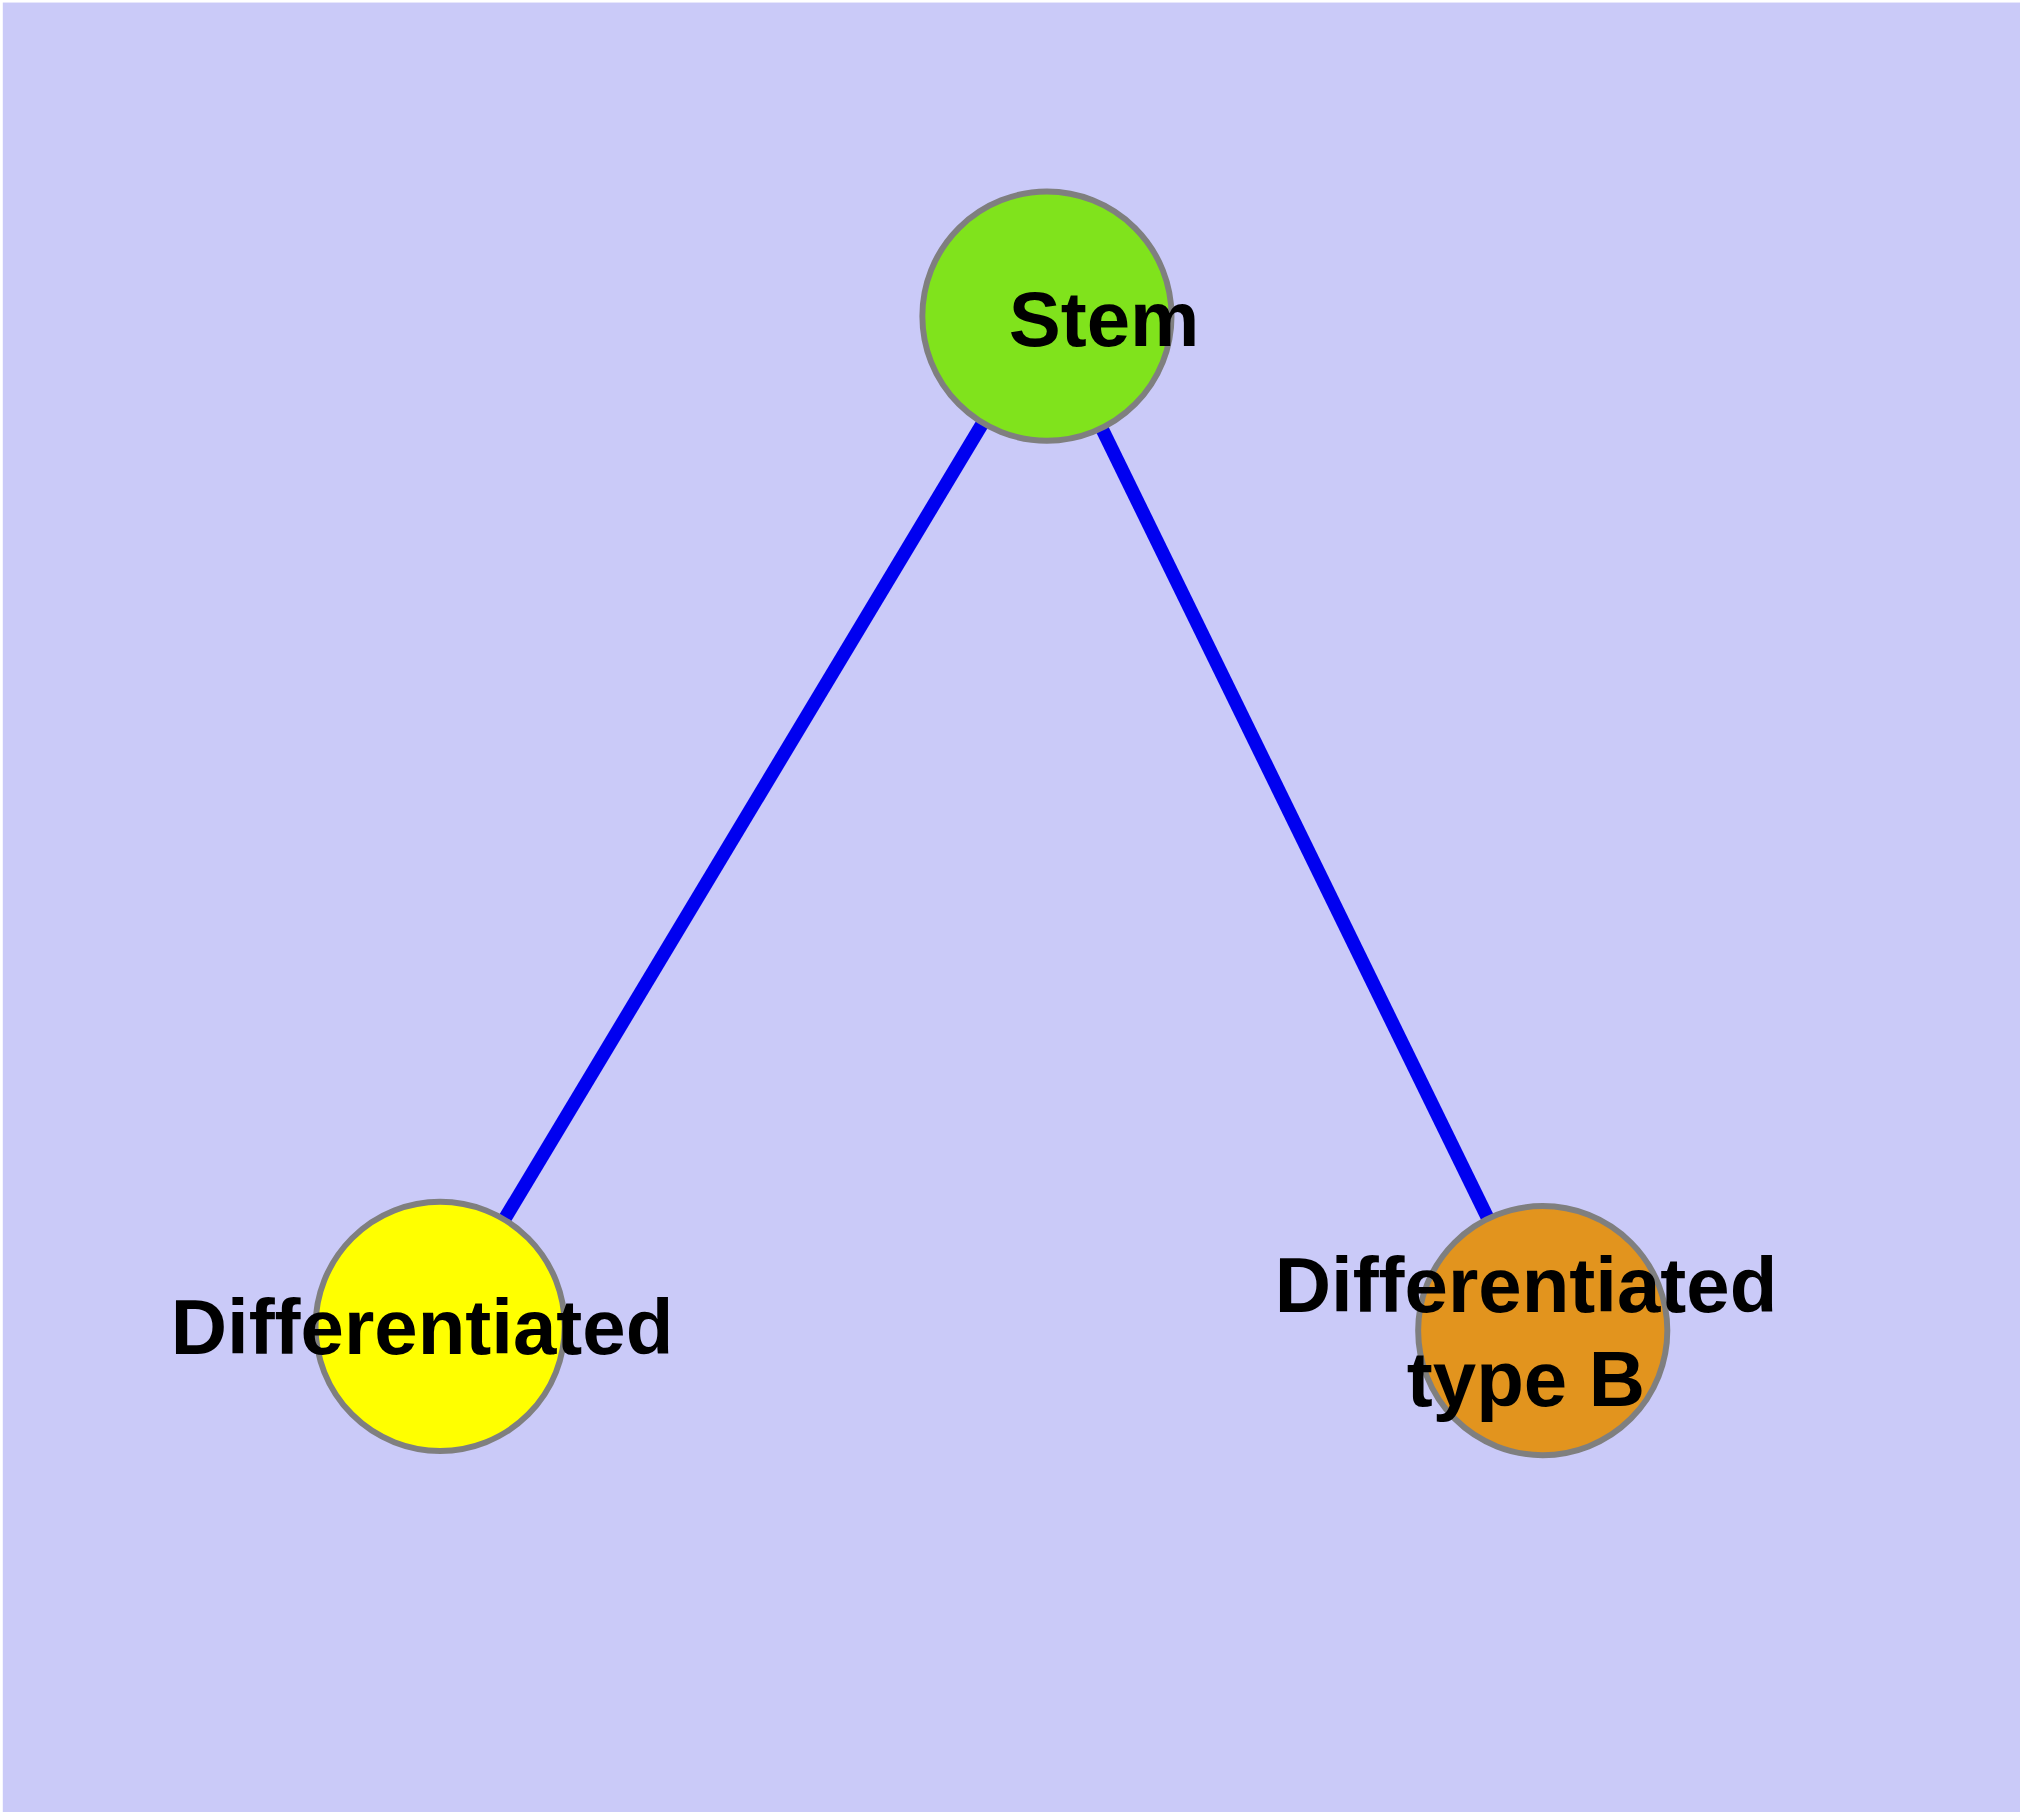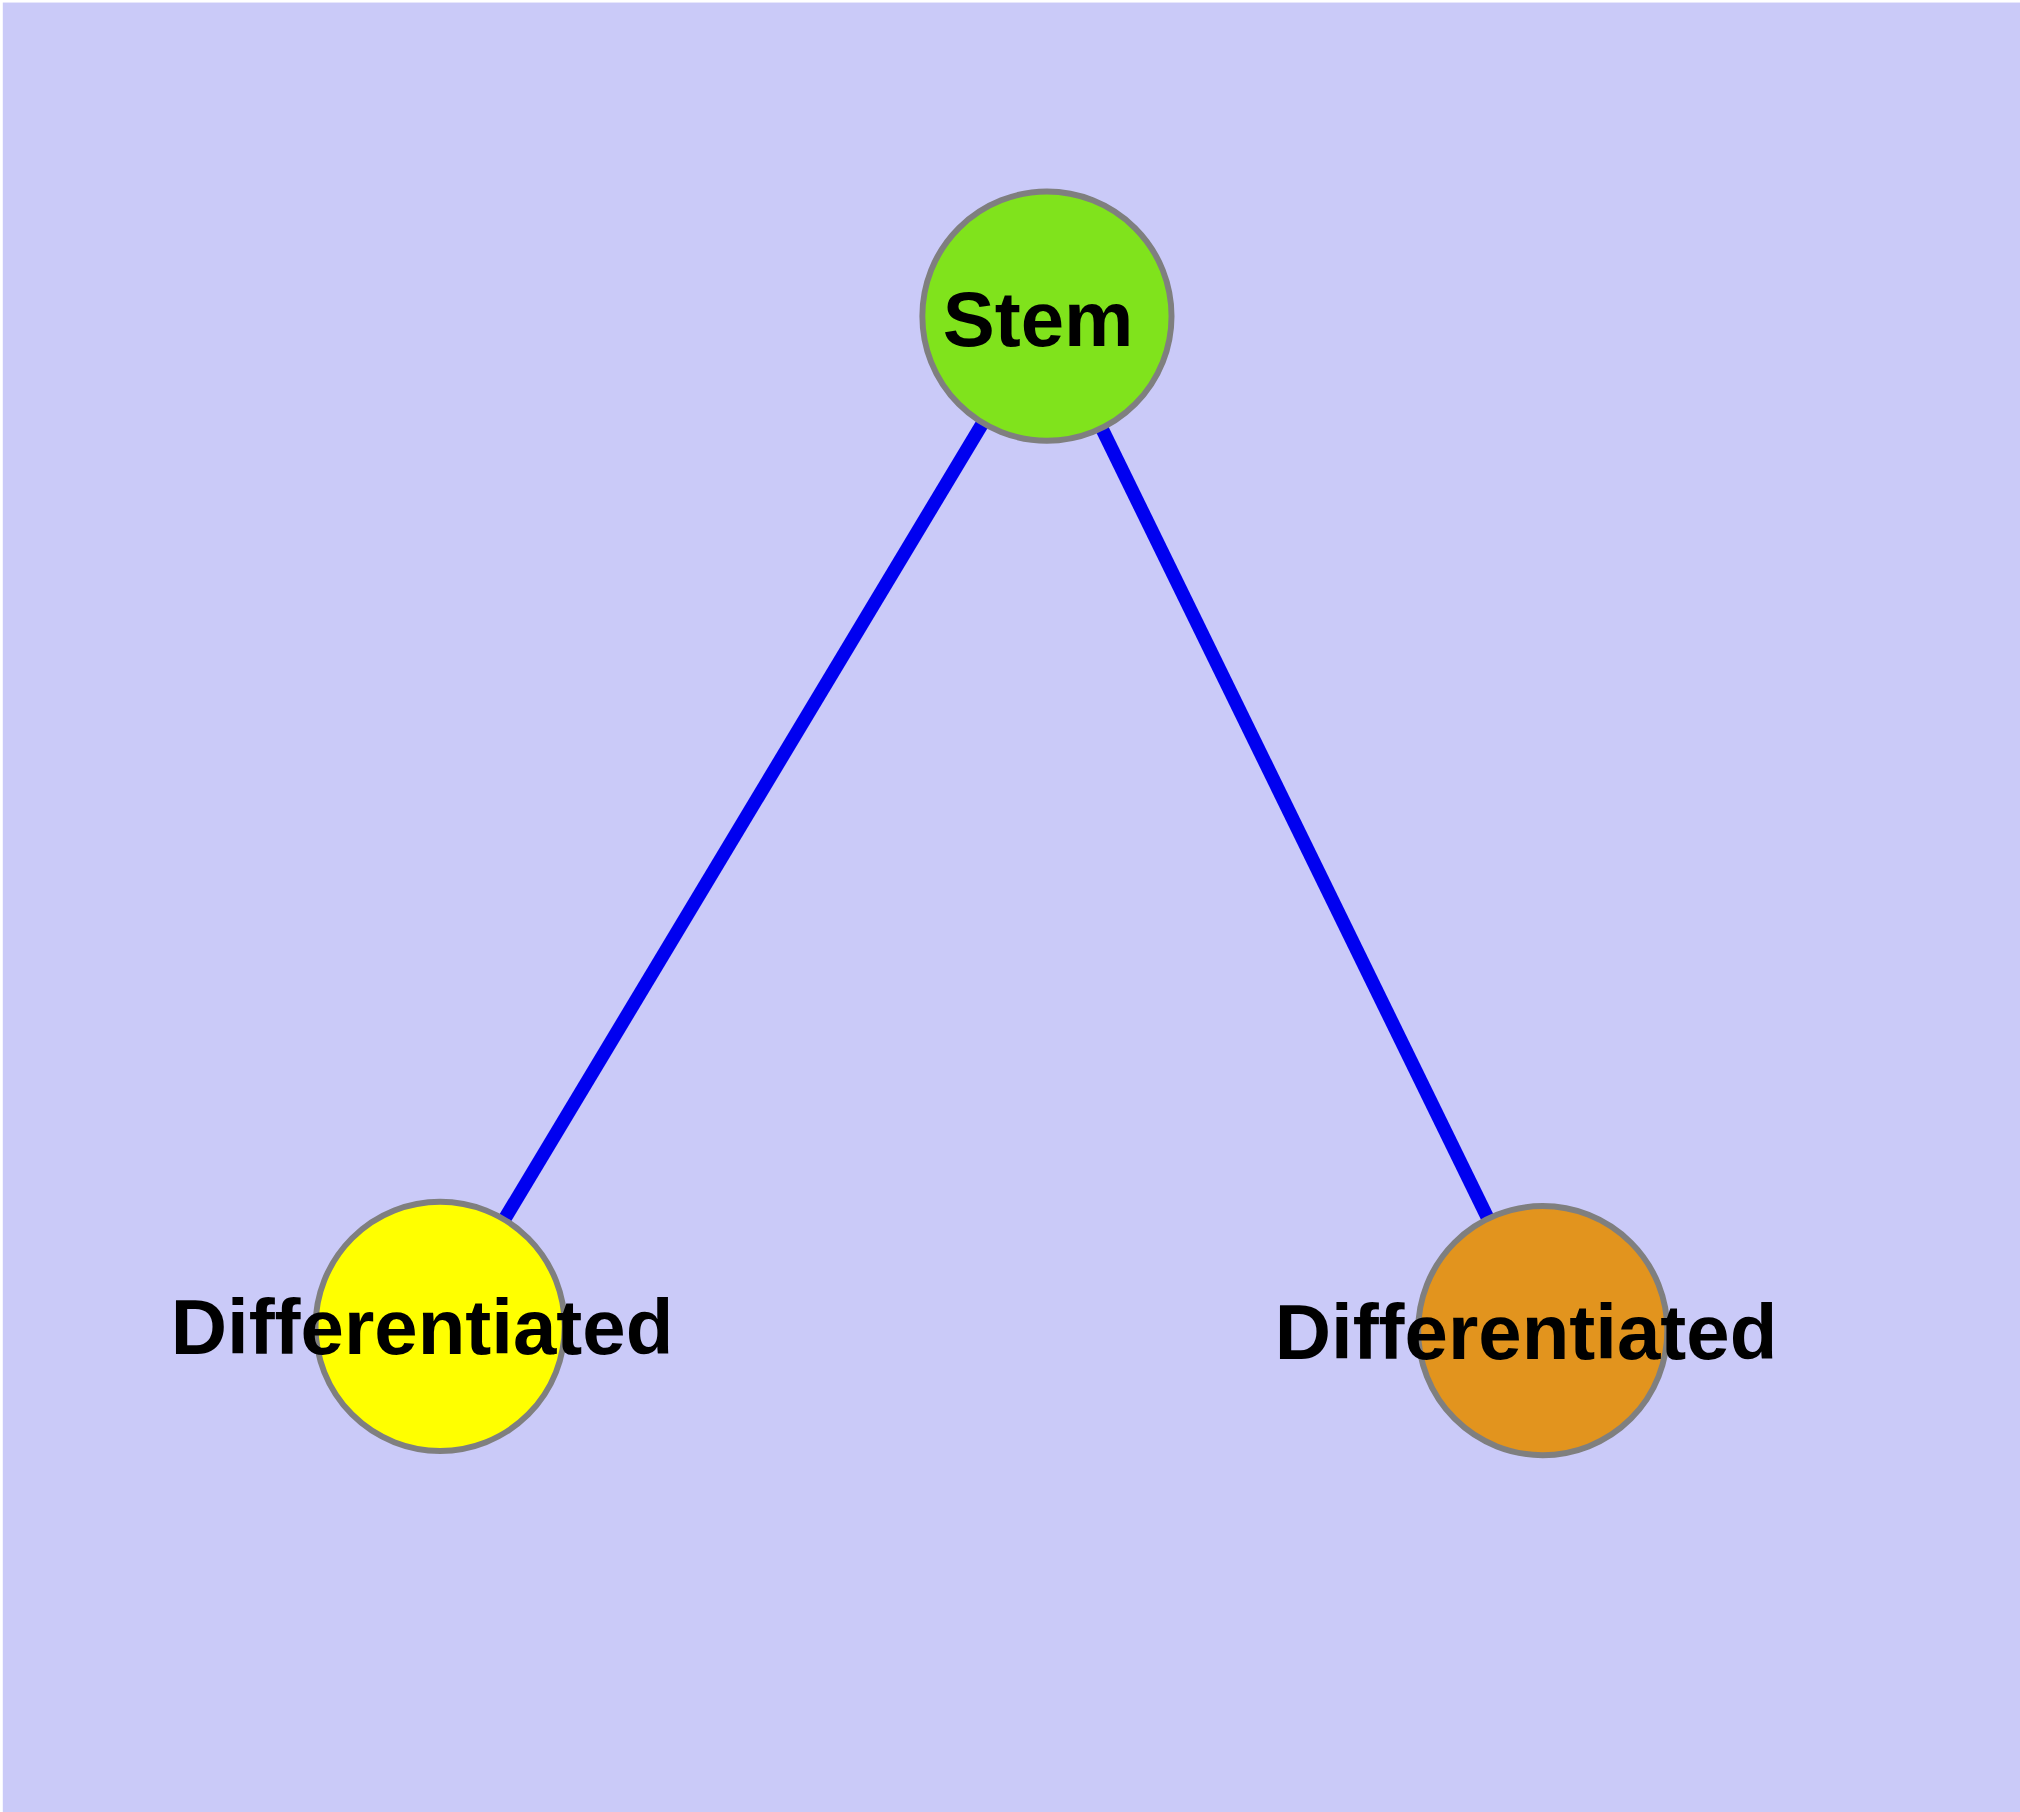--- a/index.html
+++ b/index.html
@@ -48,26 +48,27 @@
 
     <line x1="1235" y1="373" x2="1820" y2="1570" stroke-width="16" stroke="#0000f0"></line>
 
     <circle cx="1235" cy="373" r="147" stroke-width="7" fill="#80e31c" stroke="#7f7f7f"></circle>
 
     <circle cx="519" cy="1565" r="147" stroke-width="7" fill="#ffff00" stroke="#7f7f7f"></circle>
 
     <circle cx="1820" cy="1570" r="147" stroke-width="7" fill="#e2941e" stroke="#7f7f7f"></circle>
   </svg>
 
-  <div class="node-label" style="left: 1038px; top: 319px;">
+  <div class="node-label" style="left: 1104px; top: 319px;">
     <span>Stem</span>
   </div>
 
   <div class="node-label" style="left: 422px; top: 1327px;">
     <span>Differentiated</span>
   </div>
 
   <div class="node-label" style="left: 1526px; top: 1332px;">
     <span>Differentiated</span>
+    <span>type B</span>
   </div>
 
 </div>
 
 
 </body></html>

